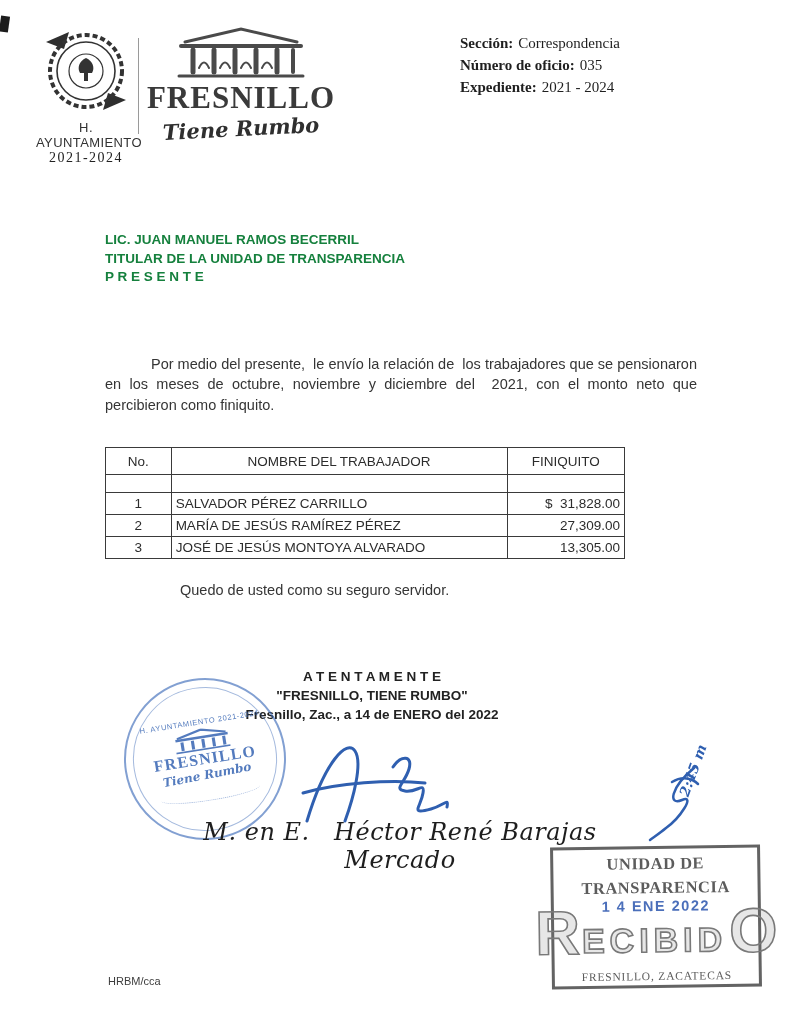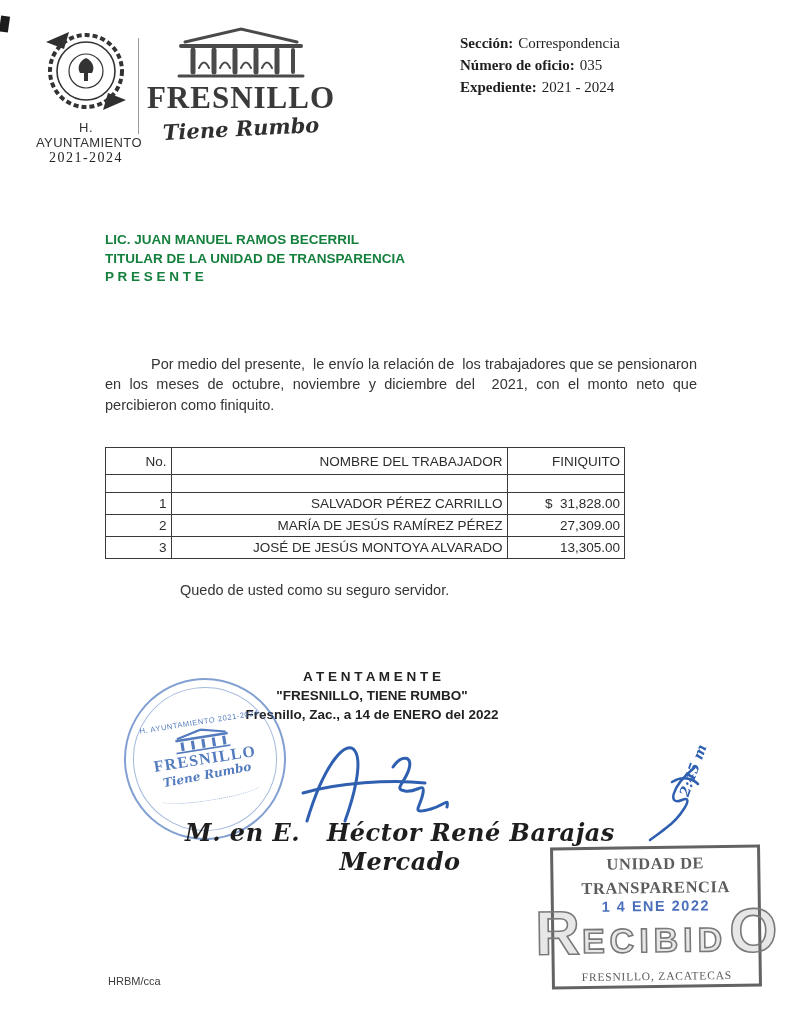--- a/index.html
+++ b/index.html
@@ -38,21 +38,20 @@
   .body-par{left:105px;top:339px;width:592px;font-size:14.5px;line-height:1.42;color:#353535;text-align:justify;text-indent:46px;}
 
   
   .fin-table{left:105px;top:447px;}
   table{border-collapse:collapse;}
   .fin-table table{width:520px;}
   .fin-table th,.fin-table td{
     border:1.6px solid #3a3a3a;
     font-size:13.5px;font-weight:normal;color:#2c2c2c;
     padding:2px 4px;
-    text-align:right;
   }
   .col-no{width:58px;text-align:center;}
   .col-name{width:336px;text-align:center;}
   .col-amt{width:110px;text-align:center;}
   .fin-table thead th{height:22px;vertical-align:middle;}
   .spacer-row td{height:13px;}
   .data-row td{height:17px;}
   .cell-no{text-align:center;}
   .cell-name{text-align:left;padding-left:8px;}
   .cell-amt{text-align:right;padding-right:14px;}
@@ -77,21 +76,21 @@
     display:flex;flex-direction:column;align-items:center;justify-content:center;
   }
   .stamp-top{font-size:7.5px;letter-spacing:.6px;margin-bottom:2px;}
   .stamp-word{font-family:"Liberation Serif",serif;font-weight:bold;font-size:16px;letter-spacing:1.2px;}
   .stamp-tag{font-family:"DejaVu Serif",serif;font-style:italic;font-weight:bold;font-size:12px;transform:rotate(-2deg);}
   .stamp-arc{width:70%;height:14px;border-bottom:1.3px dotted rgba(52,100,181,.6);border-radius:0 0 50% 50%;margin-top:4px;}
 
   
   .sig-scribble{left:295px;top:733px;}
   .sig-name{left:150px;top:818px;width:500px;text-align:center;
-    font-family:"DejaVu Serif",serif;font-style:italic;font-weight:bold;
+    font-family:"DejaVu Serif",serif;font-style:italic;font-weight:normal;
     font-size:24px;letter-spacing:.5px;color:#1e1e1e;}
   .hand-squiggle{left:642px;top:762px;}
   .hand-time{left:676px;top:793px;color:#2f5fb0;font-family:"DejaVu Serif",serif;
     font-style:italic;font-weight:bold;font-size:14px;transform:rotate(-70deg);transform-origin:left top;}
 
   
   .rcv-stamp{
     left:551px;top:846px;width:204px;height:136px;
     border:3px solid #565656;
     transform:rotate(-0.8deg);

